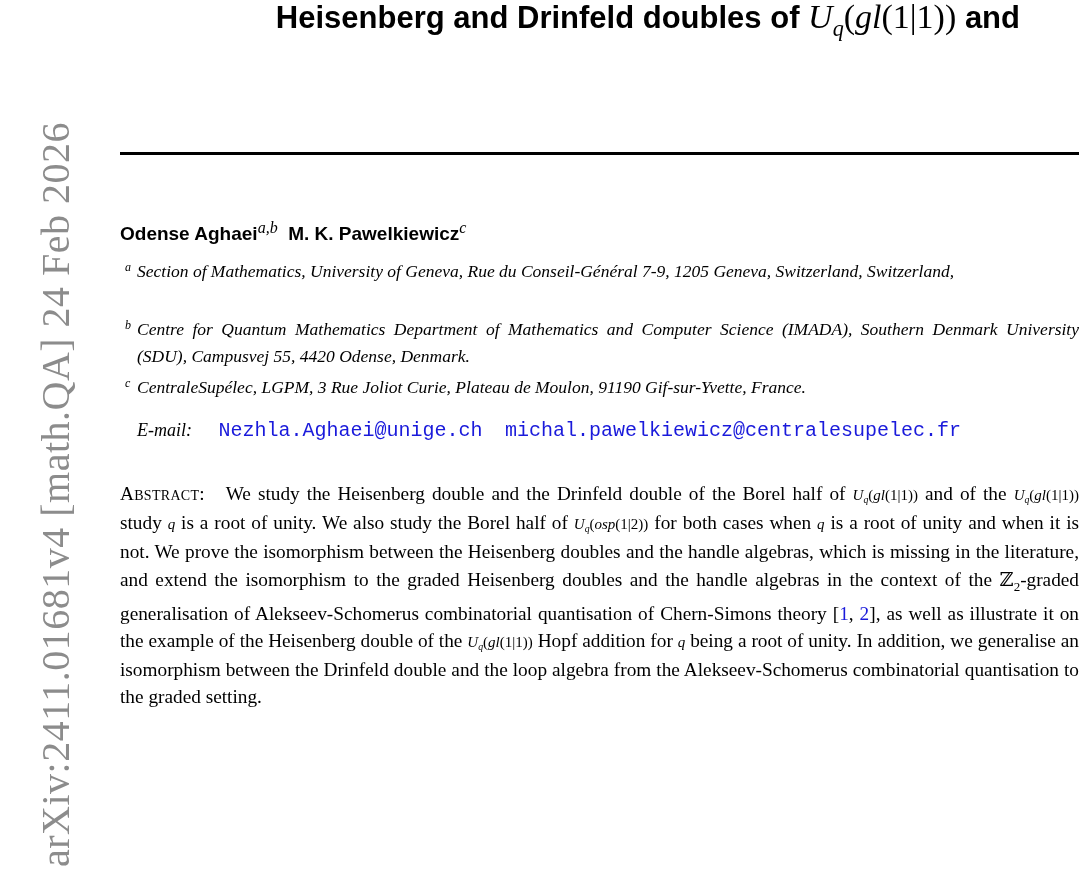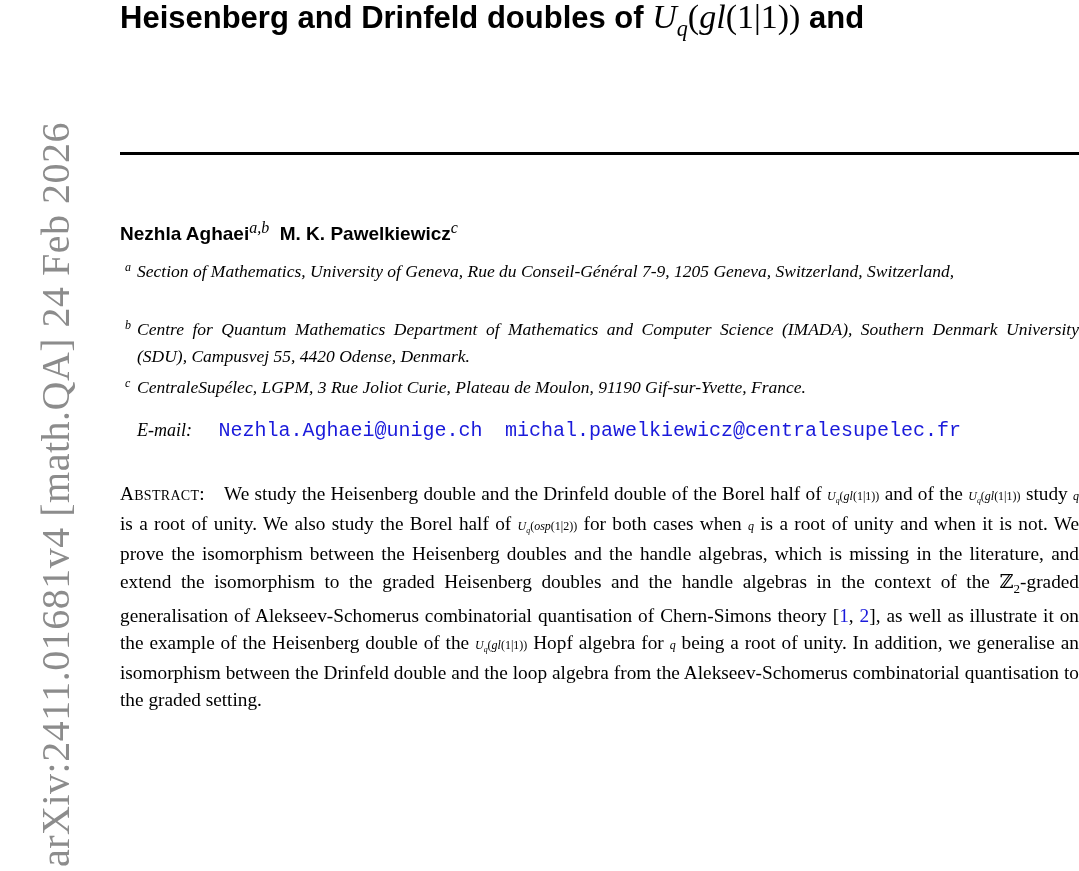--- a/index.html
+++ b/index.html
@@ -13,21 +13,21 @@
     transform-origin: 0 0; transform: rotate(-90deg);
     white-space: nowrap;
     font-family: "Liberation Serif", "DejaVu Serif", serif;
     font-size: 40px; color: #8c8c8c; letter-spacing: 0.5px;
     line-height: 1; margin-top: -4px;
   }
 
   .title {
     position: absolute; left: 120px; top: 0px; width: 900px;
     font-family: "Liberation Sans", "DejaVu Sans", sans-serif;
-    font-weight: bold; font-size: 31px; line-height: 50px;
+    font-weight: bold; font-size: 31px; line-height: 50px; text-align: right;
   }
   .math { font-family: "Liberation Serif", "DejaVu Serif", serif; font-style: italic; font-weight: normal; }
   .math .up { font-style: normal; }
   .math sub { font-size: 0.65em; vertical-align: -0.35em; line-height: 0; }
   .title .math { font-size: 34px; }
 
   .rule { position: absolute; left: 120px; top: 152px; width: 959px; height: 3px; background: #000; }
 
   .authors {
     position: absolute; left: 120px; top: 219px;
@@ -54,42 +54,42 @@
     color: #1a1adb; text-decoration: none; margin-right: 18px;
   }
 
   .abstract {
     position: absolute; left: 120px; top: 480px; width: 959px;
     font-family: "Liberation Serif", "DejaVu Serif", serif;
     font-size: 19.3px; line-height: 27.2px; text-align: justify;
   }
   .abstract .head { font-variant: small-caps; letter-spacing: 0.3px; margin-right: 14px; margin-top: 36px; }
   .abstract .cite { color: #1a1adb; }
-  .abstract .math { font-size: 12px; }
+  .abstract .math { font-size: 15px; }
   .bb { font-family: "DejaVu Serif", serif; font-style: normal; }
 </style>
 </head>
 <body>
 
 <div class="sidebar-stamp">
   <span>arXiv:2411.01681v4  [math.QA]  24 Feb 2026</span>
 </div>
 
 <h1 class="title" style="margin:0;">
   <div style="height:50px;margin-top:-8px;">
     <span>Heisenberg and Drinfeld doubles of</span>
     <span class="math"><span>U</span><sub>q</sub><span class="up">(</span><span>gl</span><span class="up">(1|1))</span></span>
     <span>and</span>
   </div>
 </h1>
 
 <div class="rule"></div>
 
 <div class="authors">
-  <span>Nezhla Aghaei</span><sup>a,b</sup>
+  <span>Odense Aghaei</span><sup>a,b</sup>
   &nbsp;<span>M. K. Pawelkiewicz</span><sup>c</sup>
 </div>
 
 <div class="affil" style="top:258px;">
   <sup>a</sup>
   <div class="txt">Section of Mathematics, University of Geneva, Rue du Conseil-Général 7-9, 1205 Geneva, Switzerland, Switzerland,</div>
 </div>
 <div class="affil" style="top:316px;">
   <sup>b</sup>
   <div class="txt">Centre for Quantum Mathematics Department of Mathematics and Computer Science (IMADA), Southern Denmark University (SDU), Campusvej 55, 4420 Odense, Denmark.</div>
@@ -113,16 +113,16 @@
   <span class="math"><span>U</span><sub>q</sub><span class="up">(</span>gl<span class="up">(1|1))</span></span>
   <span>study</span>
   <span class="math">q</span>
   <span>is a root of unity.  We also study the Borel half of</span>
   <span class="math"><span>U</span><sub>q</sub><span class="up">(</span>osp<span class="up">(1|2))</span></span>
   <span>for both cases when</span>
   <span class="math">q</span>
   <span>is a root of unity and when it is not. We prove the isomorphism between the Heisenberg doubles and the handle algebras, which is missing in the literature, and extend the isomorphism to the graded Heisenberg doubles and the handle algebras in the context of the</span>
   <span class="bb">ℤ</span><sub style="font-size:13px;">2</sub><span>-graded generalisation of Alekseev-Schomerus combinatorial quantisation of Chern-Simons theory [</span><a class="cite">1</a><span>, </span><a class="cite">2</a><span>], as well as illustrate it on the example of the Heisenberg double of the</span>
   <span class="math"><span>U</span><sub>q</sub><span class="up">(</span>gl<span class="up">(1|1))</span></span>
-  <span>Hopf algebra for</span>
+  <span>Hopf addition for</span>
   <span class="math">q</span>
   <span>being a root of unity. In addition, we generalise an isomorphism between the Drinfeld double and the loop algebra from the Alekseev-Schomerus combinatorial quantisation to the graded setting.</span>
 </div>
 
 </body></html>

